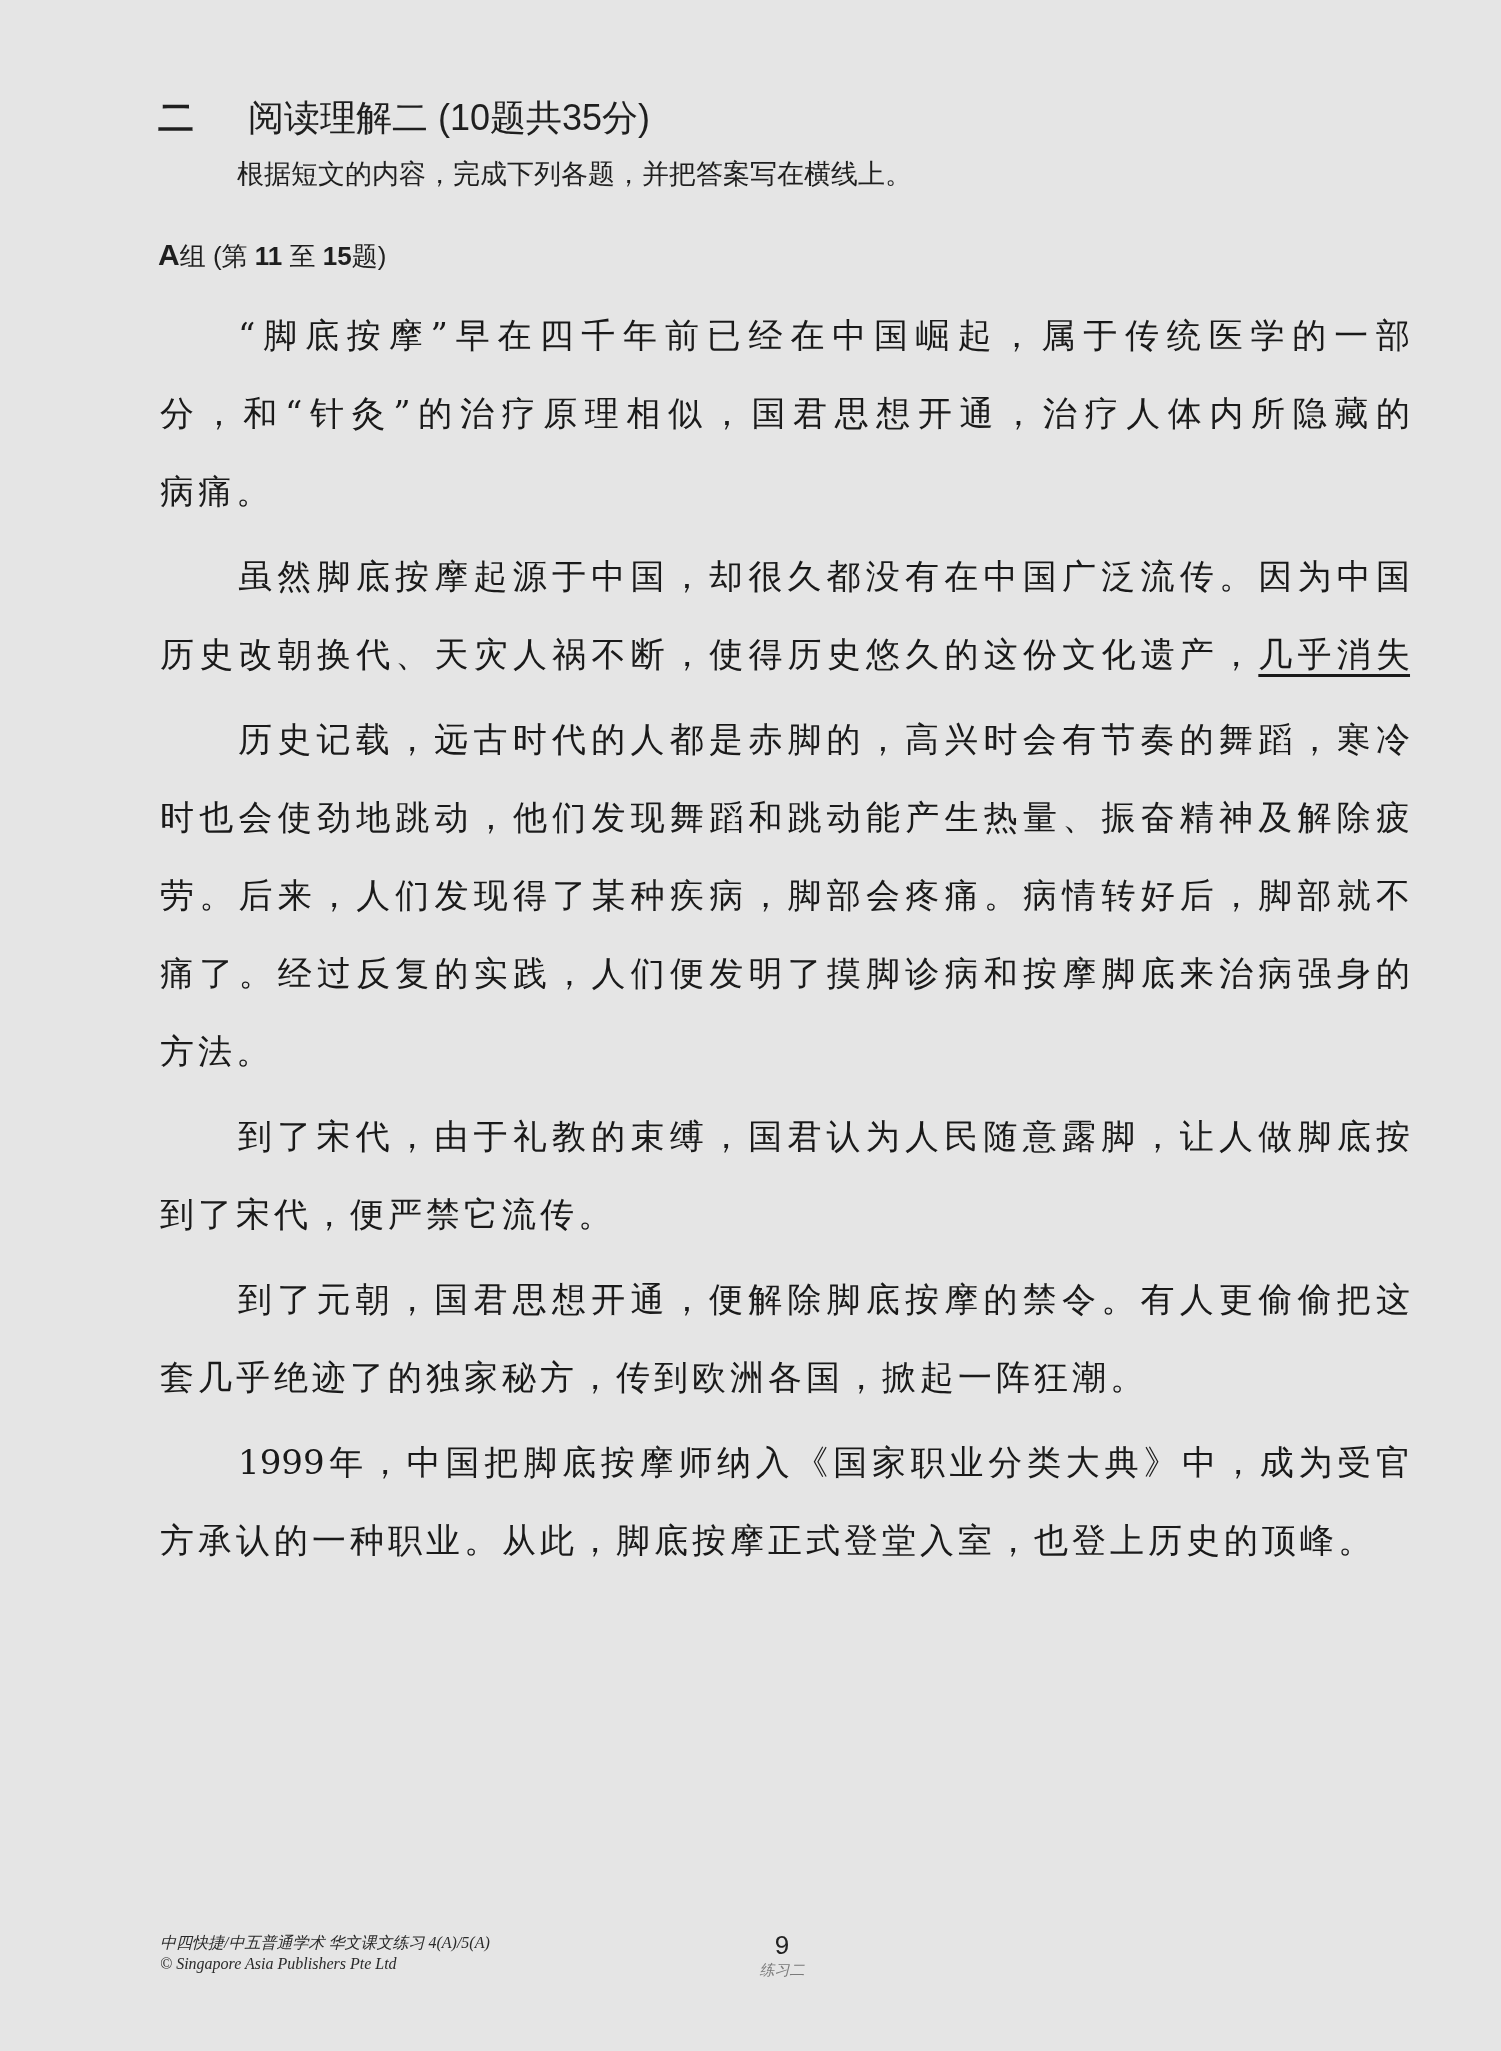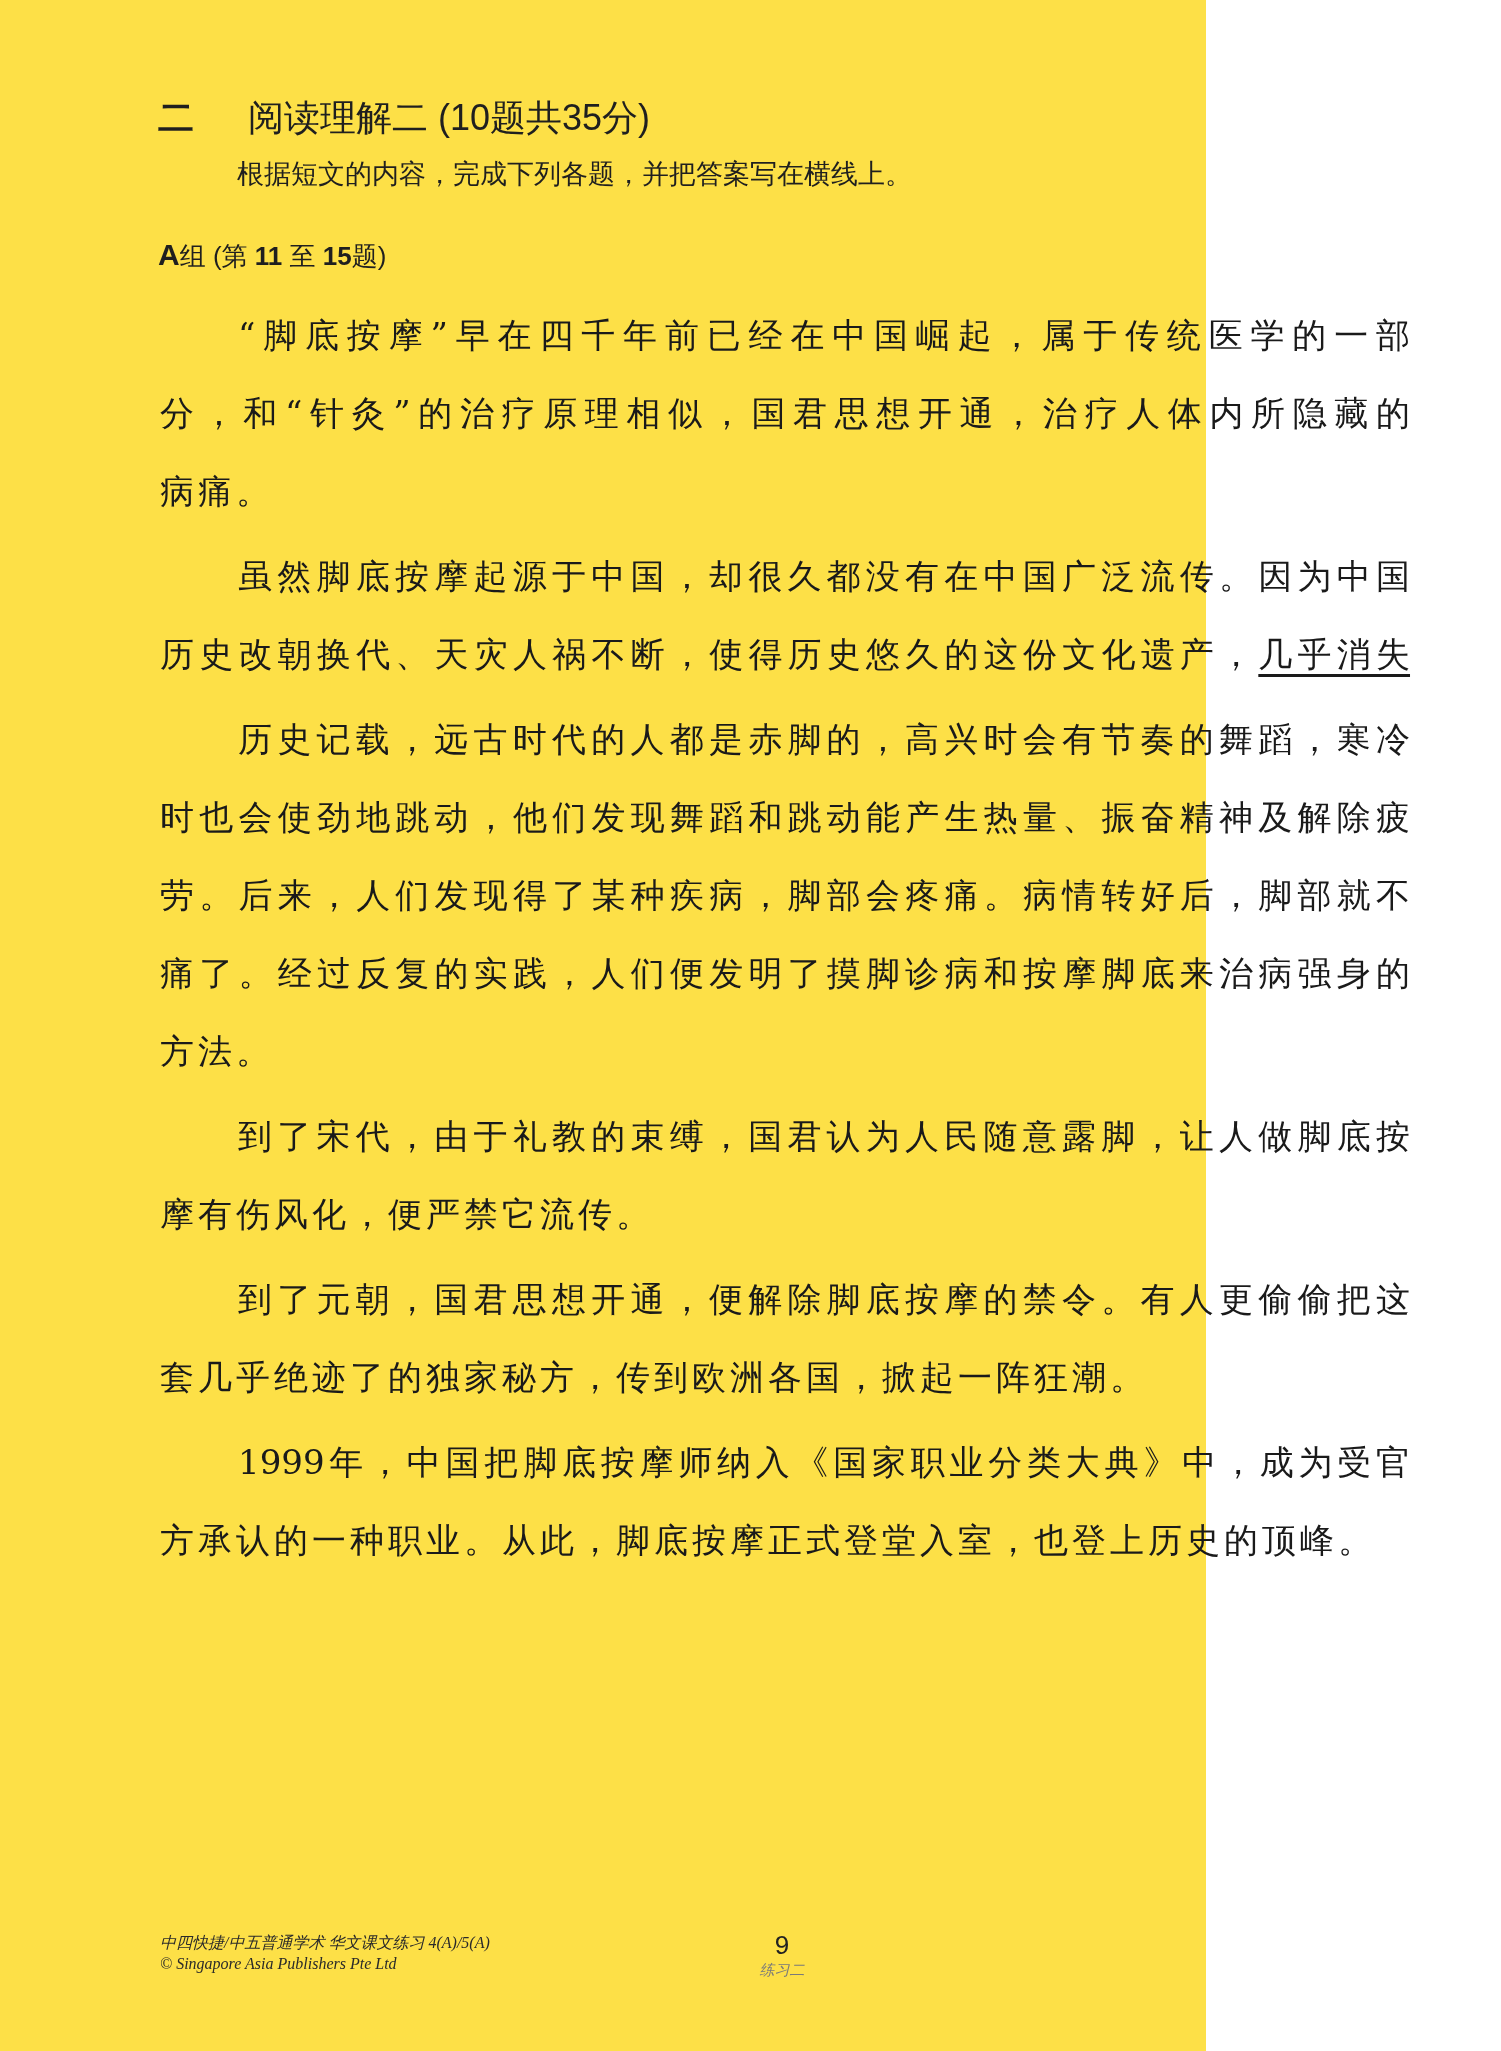--- a/index.html
+++ b/index.html
@@ -10,23 +10,23 @@
     body {
       width: 1501px;
       height: 2051px;
       position: relative;
       overflow: hidden;
       color: #1a1a1a;
     }
     .page {
       position: absolute;
       left: 0; top: 0;
-      width: 1206px;
+      width: 1501px;
       height: 2051px;
-      background: #fde047;
+      background: #e5e5e5;
     }
     
     .section-title {
       position: absolute;
       left: 158px;
       top: 96px;
       font-family: "Liberation Sans", "DejaVu Sans", sans-serif;
       font-size: 36px;
       line-height: 44px;
       color: #1f1f1f;
@@ -174,21 +174,21 @@
     <p class="para">
       <span class="line first">历史记载，远古时代的人都是赤脚的，高兴时会有节奏的舞蹈，寒冷</span>
       <span class="line">时也会使劲地跳动，他们发现舞蹈和跳动能产生热量、振奋精神及解除疲</span>
       <span class="line">劳。后来，人们发现得了某种疾病，脚部会疼痛。病情转好后，脚部就不</span>
       <span class="line">痛了。经过反复的实践，人们便发明了摸脚诊病和按摩脚底来治病强身的</span>
       <span class="line last">方法。</span>
     </p>
 
     <p class="para">
       <span class="line first">到了宋代，由于礼教的束缚，国君认为人民随意露脚，让人做脚底按</span>
-      <span class="line last">摩有伤风化，便严禁它流传。</span>
+      <span class="line last">到了宋代，便严禁它流传。</span>
     </p>
 
     <p class="para">
       <span class="line first">到了元朝，国君思想开通，便解除脚底按摩的禁令。有人更偷偷把这</span>
       <span class="line last">套几乎绝迹了的独家秘方，传到欧洲各国，掀起一阵狂潮。</span>
     </p>
 
     <p class="para">
       <span class="line first">1999年，中国把脚底按摩师纳入《国家职业分类大典》中，成为受官</span>
       <span class="line last">方承认的一种职业。从此，脚底按摩正式登堂入室，也登上历史的顶峰。</span>

